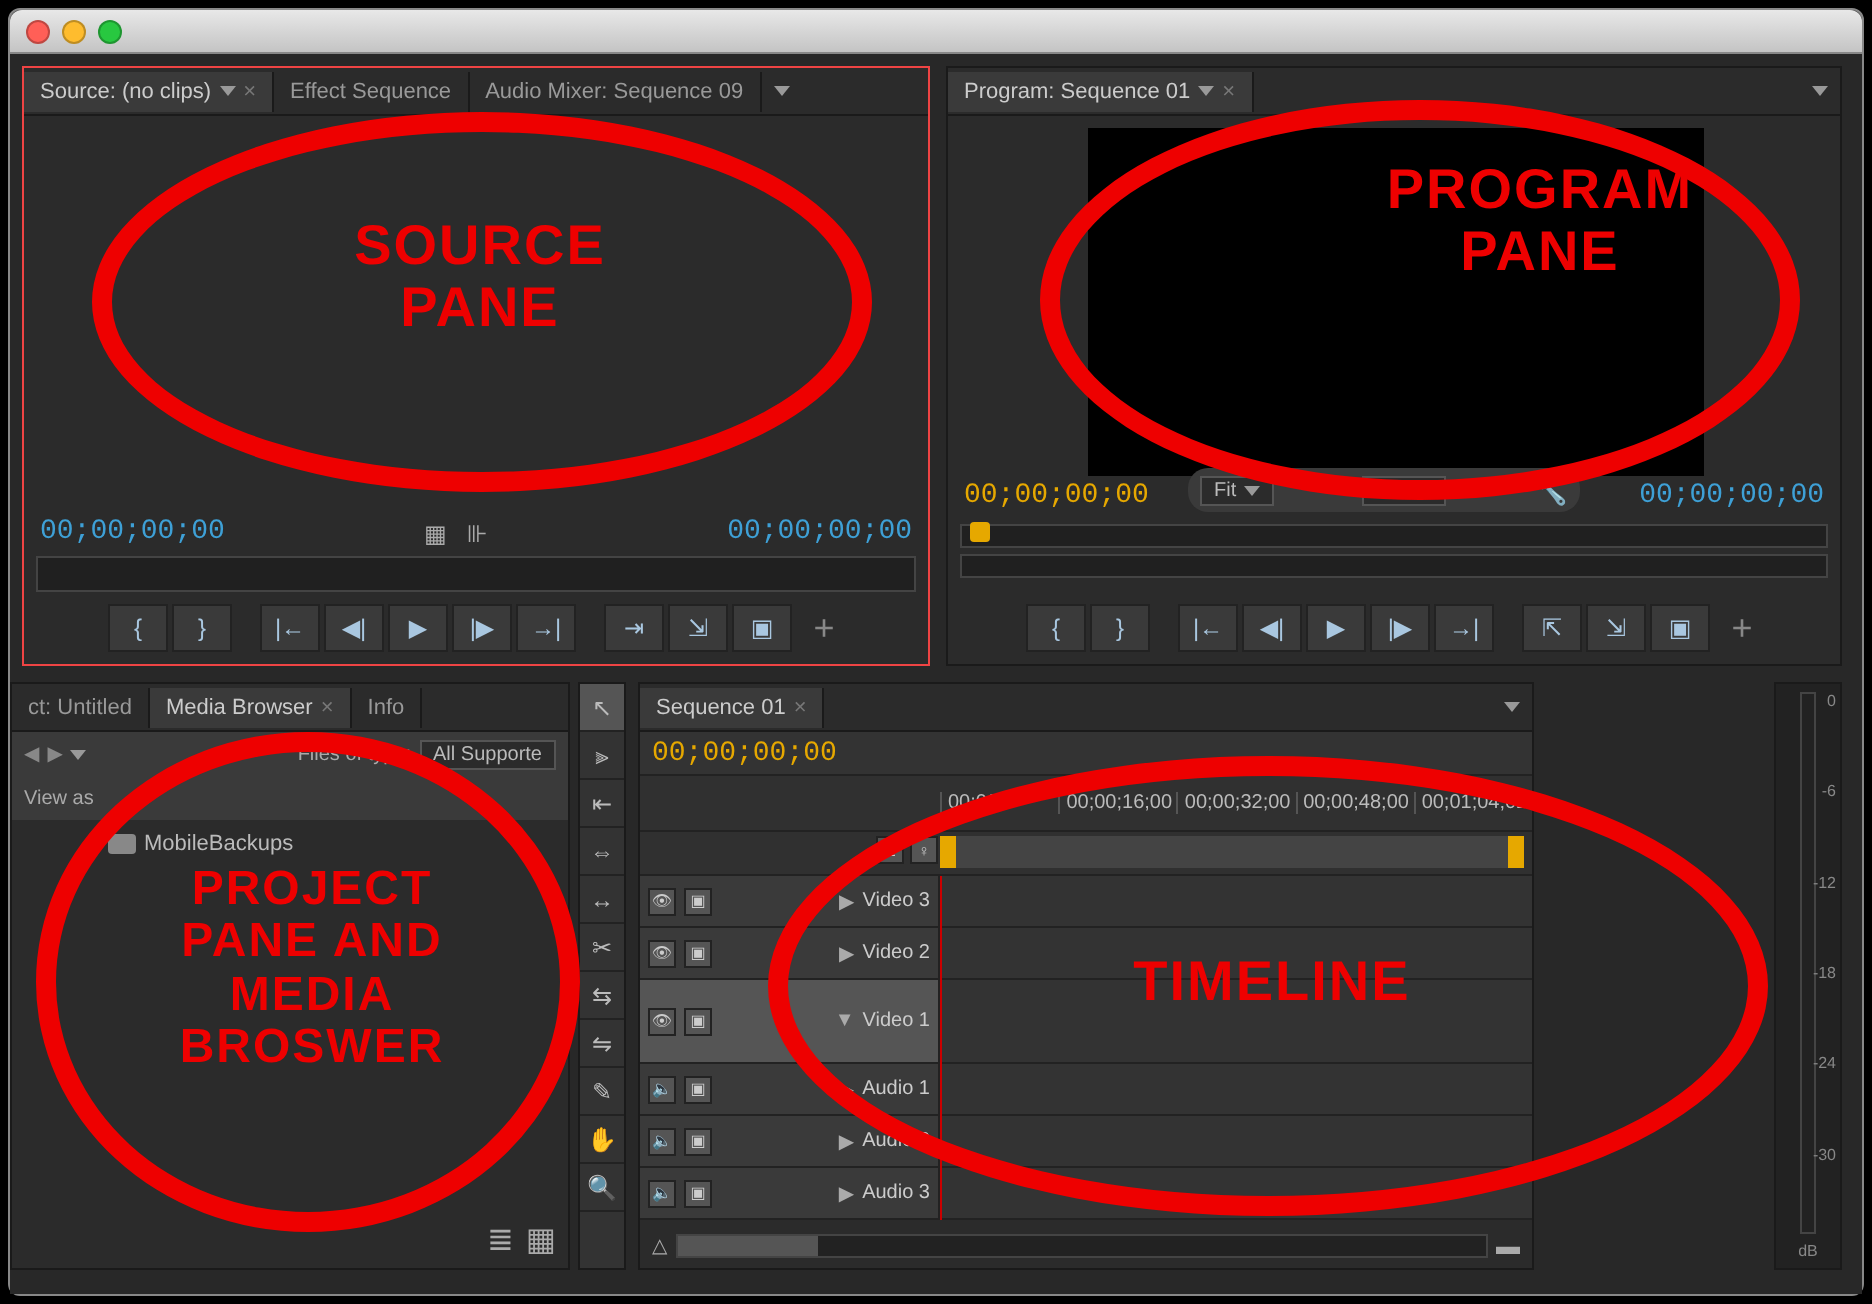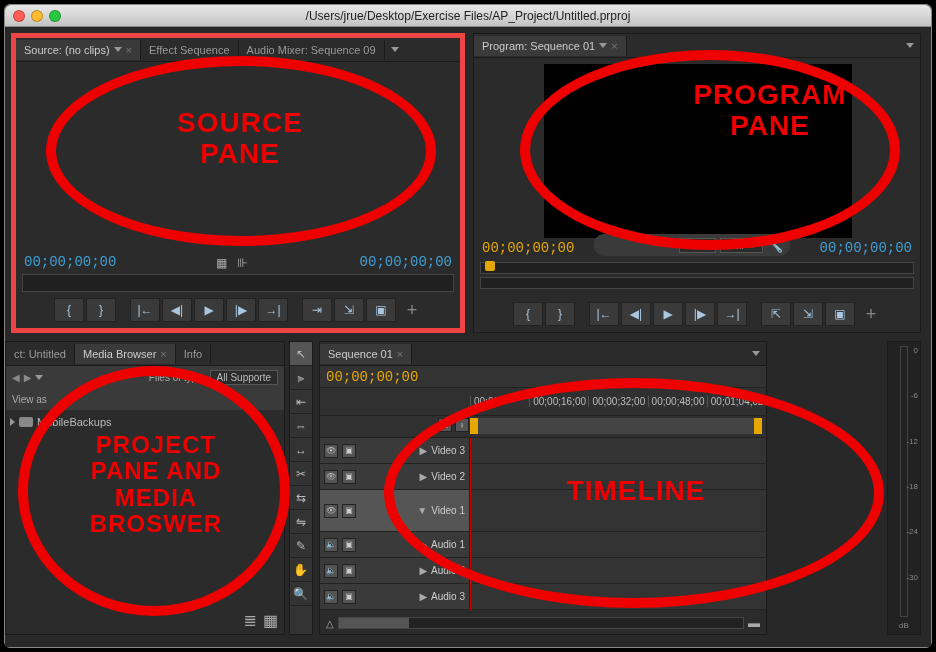--- a/index.html
+++ b/index.html
@@ -5,21 +5,21 @@
 * { margin: 0; padding: 0; box-sizing: border-box; font-family: Arial, Helvetica, sans-serif; user-select: none; }
 body { background: #000; width: 936px; height: 652px; overflow: hidden; position: relative; }
 .window { position: absolute; top: 4px; left: 4px; width: 928px; height: 644px; background: #4e4e4e; border: 1px solid #888; border-radius: 6px; box-shadow: 2px 2px 8px rgba(0,0,0,0.8); }
 .titlebar { height: 22px; background: linear-gradient(#e8e8e8,#c4c4c4); border-bottom: 1px solid #888; border-radius: 6px 6px 0 0; display: flex; align-items: center; position: relative; }
 .traffic { display: flex; gap: 6px; margin-left: 8px; }
 .dot { width: 12px; height: 12px; border-radius: 50%; border: 1px solid rgba(0,0,0,.25); }
 .dot.r{background:#ff5f57}.dot.y{background:#febc2e}.dot.g{background:#28c840}
 .title { position:absolute; left:0; right:0; text-align:center; font-size:12px; color:#222; }
 .workspace { position:absolute; top:22px; bottom:0; left:0; right:0; background:#282828; padding:6px; }
 .panel { position:absolute; background:#2b2b2b; border:1px solid #1a1a1a; }
-.panel.active { border:5px solid #ef4444; }
+.panel.active { border:1px solid #ef4444; }
 .tabs { height:24px; background:#2b2b2b; display:flex; align-items:center; border-bottom:1px solid #1a1a1a; font-size:11px; color:#999; }
 .tab { padding:4px 8px; border-right:1px solid #1a1a1a; white-space:nowrap; display:flex; align-items:center; gap:4px; }
 .tab.active { background:#3a3a3a; color:#ccc; }
 .dd { width:0;height:0;border-left:4px solid transparent;border-right:4px solid transparent;border-top:5px solid #999;display:inline-block; }
 .tc { font-family:"Courier New",monospace; font-size:14px; color:#3ea0d6; }
 .tc.gold { color:#e6a800; }
 .ctrlbar { height:22px; background:#3a3a3a; display:flex; align-items:center; gap:4px; padding:0 6px; font-size:10px; color:#aaa; }
 .selbox { background:#2b2b2b; border:1px solid #555; padding:1px 6px; font-size:10px; color:#bbb; display:flex; align-items:center; gap:4px; }
 .transport { height:32px; display:flex; align-items:center; justify-content:center; gap:2px; }
 .tbtn { width:30px; height:24px; background:#3a3a3a; border:1px solid #222; display:flex; align-items:center; justify-content:center; color:#a9c7e0; font-size:12px; cursor:pointer; }
@@ -35,40 +35,39 @@
 .track-h.selected { background:#555; }
 .ticon { width:14px; height:14px; background:#555; border:1px solid #222; display:flex; align-items:center; justify-content:center; font-size:8px; color:#ccc; }
 .tools { position:absolute; top:0; left:0; width:24px; background:#333; border:1px solid #1a1a1a; display:flex; flex-direction:column; }
 .tool { width:22px; height:24px; background:#333; border-bottom:1px solid #222; display:flex; align-items:center; justify-content:center; color:#bbb; font-size:12px; cursor:pointer; }
 .tool.active { background:#555; }
 .meter { position:absolute; top:0; right:0; width:34px; background:#222; border:1px solid #1a1a1a; display:flex; flex-direction:column; align-items:center; padding:4px 0; }
 .meter-bar { width:8px; flex:1; background:linear-gradient(#222,#222); border:1px solid #444; }
 .meter-label { font-size:8px; color:#888; margin:4px 0 0; }
 .meter-ticks { position:absolute; right:2px; top:4px; bottom:16px; width:14px; display:flex; flex-direction:column; justify-content:space-between; font-size:8px; color:#888; text-align:right; }
 .browser { font-size:11px; color:#bbb; padding:4px; }
-.browser-row { display:flex; align-items:center; gap:4px; padding:2px 0; cursor:pointer; }
+.browser-row { display:flex; align-items:center; gap:4px; padding:2px 0; cursor:pointer;margin-left:35px; }
 .disk { width:14px; height:10px; background:#888; border-radius:2px; display:inline-block; }
 .tri { width:0;height:0;border-top:4px solid transparent;border-bottom:4px solid transparent;border-left:5px solid #999; display:inline-block; }
 .annot { position:absolute; border:10px solid #e00; border-radius:50%; pointer-events:none; }
 .annot-text { position:absolute; color:#e00; font-weight:900; font-size:28px; text-align:center; line-height:1.1; pointer-events:none; font-family:"Arial Black",Arial,sans-serif; letter-spacing:1px; }
 .playhead-line { position:absolute; top:0; bottom:0; width:1px; background:#c00; left:150px; }
 .wabar { position:absolute; top:2px; left:150px; right:4px; height:16px; background:#444; }
 .wabar .cap { position:absolute; top:0; width:8px; height:16px; background:#e6a800; }
 </style>
 </head>
 <body>
 
 <div class="window">
   <div class="titlebar">
     <div class="traffic">
       <div class="dot r"></div>
       <div class="dot y"></div>
       <div class="dot g"></div>
     </div>
-    <div class="title">/Users/jrue/Desktop/Exercise Files/AP_Project/Untitled.prproj</div>
   </div>
 
   <div class="workspace">
 
     <div class="panel active" style="left:6px; top:6px; width:454px; height:300px;">
       <div class="tabs">
         <div class="tab active">
             <span>Source: (no clips)</span> 
             <span class="dd"></span> 
             <span style="color:#777">×</span>
@@ -109,21 +108,21 @@
             <span>Program: Sequence 01</span> 
             <span class="dd"></span> 
             <span style="color:#777">×</span>
           </div>
         <div style="flex:1"></div>
         <div class="dd" style="margin:0 6px"></div>
       </div>
       <div style="position:absolute; top:30px; left:70px; width:308px; height:174px; background:#000;"></div>
       <div style="position:absolute; bottom:76px; left:8px;" class="tc gold">00;00;00;00</div>
       <div style="position:absolute; bottom:76px; right:8px;" class="tc">00;00;00;00</div>
-      <div class="ctrlbar" style="position:absolute; bottom:76px; left:120px; right:130px; justify-content:flex-end;border-radius:10px;">
+      <div class="ctrlbar" style="position:absolute; bottom:76px; left:120px; right:130px; justify-content:space-between;border-radius:10px;">
         <div class="selbox">
             <span>Fit</span>
             <span class="dd"></span>
           </div>
         <div class="selbox">
             <span>Full</span>
             <span class="dd"></span>
           </div>
         <span style="color:#ccc;font-size:14px;cursor:pointer">🔧</span>
       </div>

